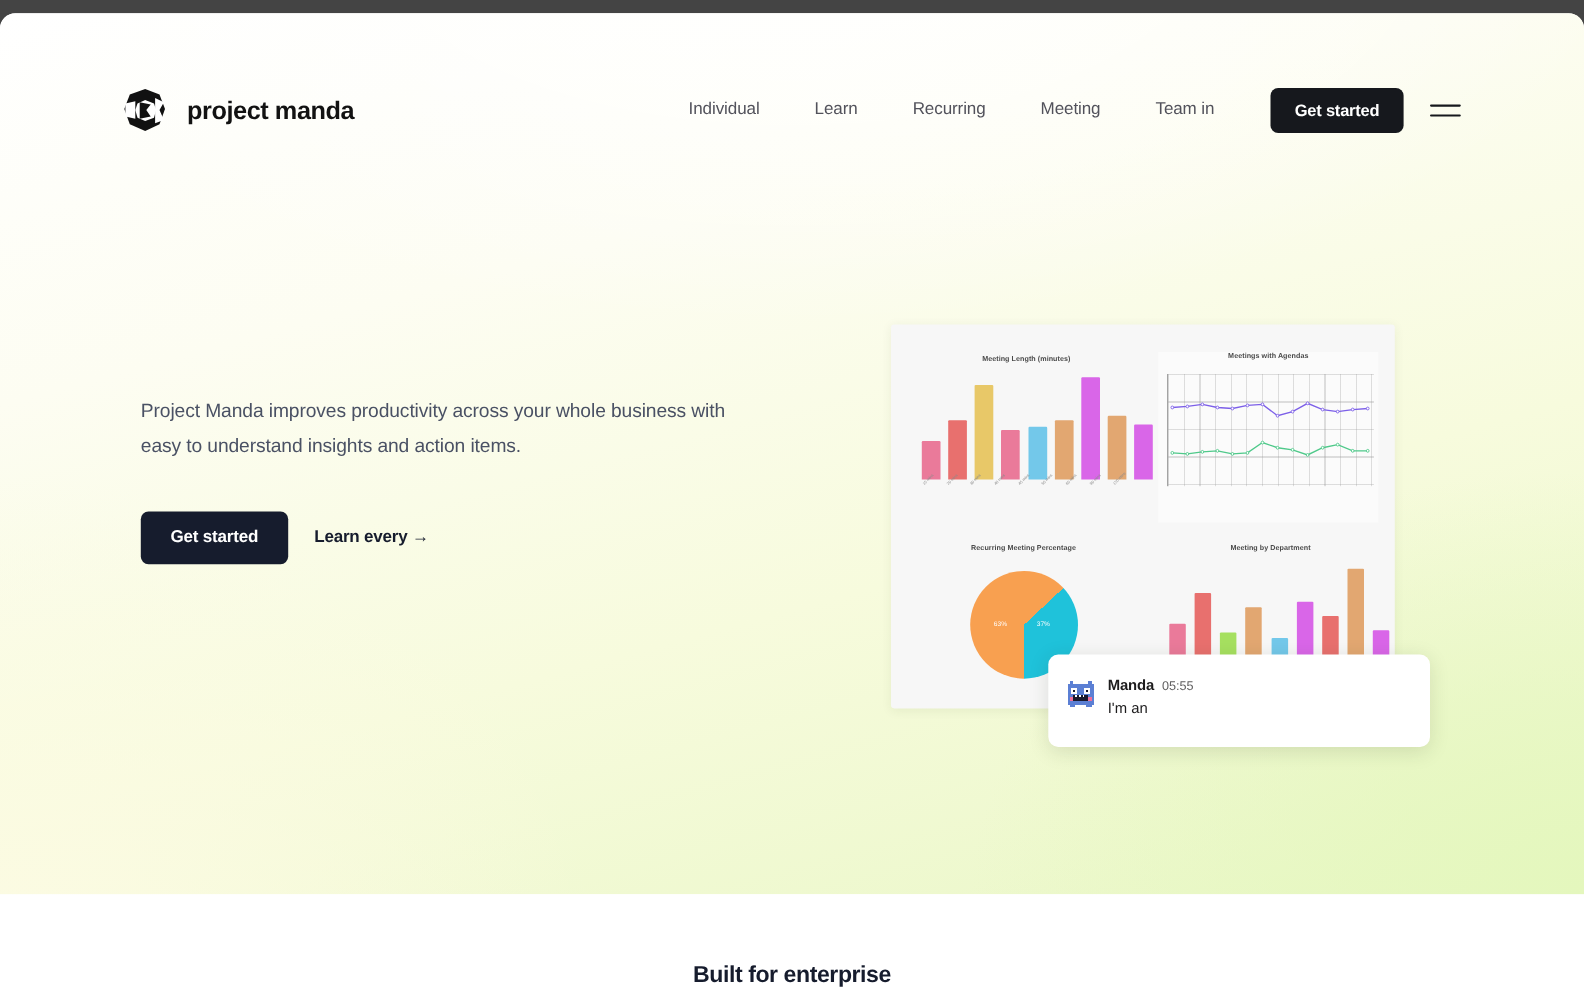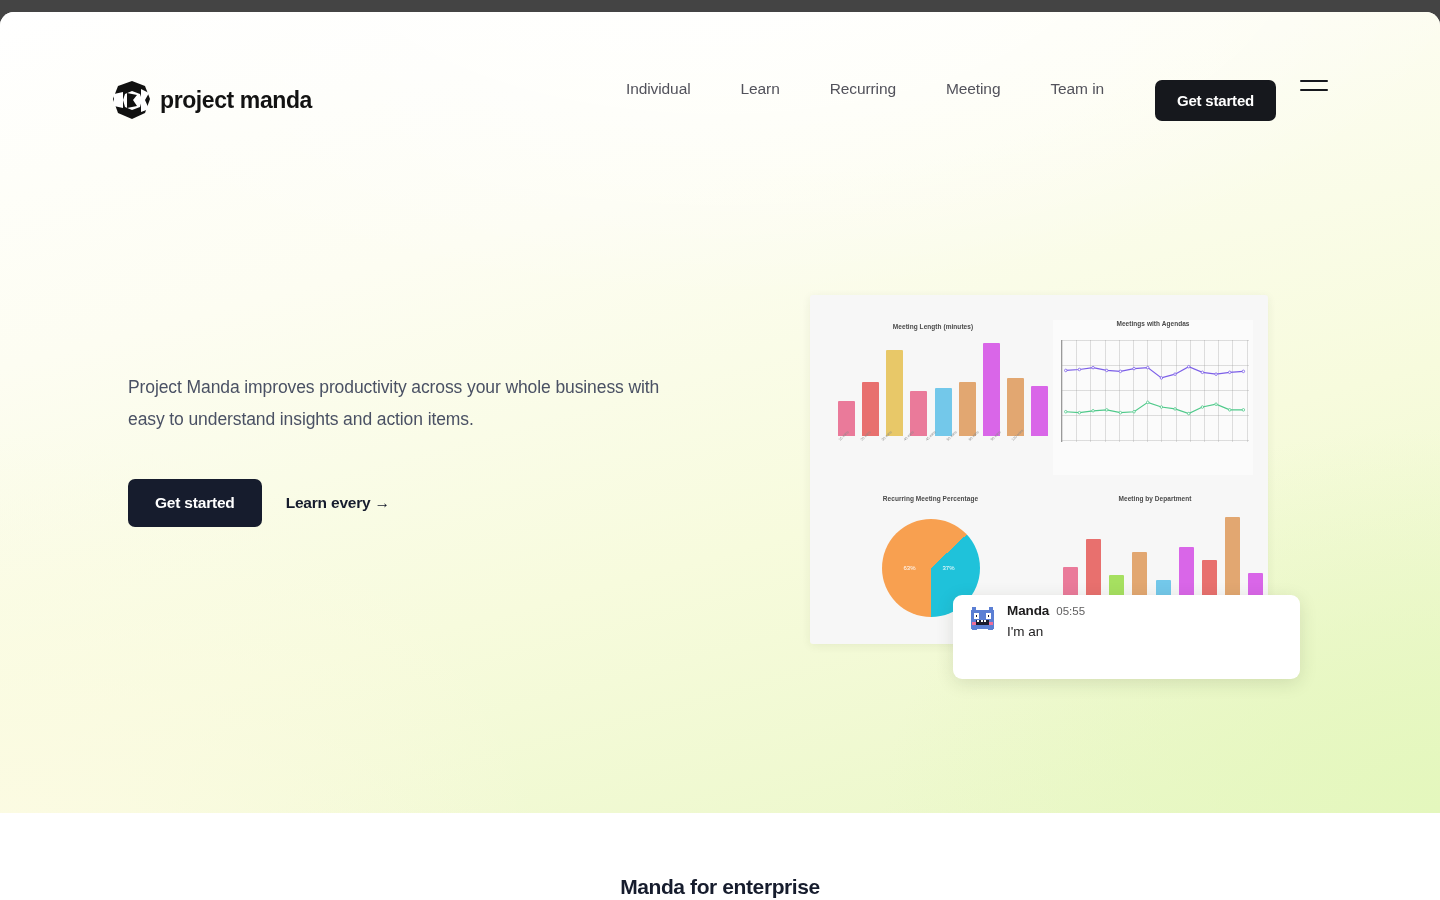--- a/index.html
+++ b/index.html
@@ -22,46 +22,46 @@
       radial-gradient(ellipse 900px 700px at 0% 105%, #fcfbe3 0%, rgba(252,251,227,0) 60%),
       radial-gradient(ellipse 1100px 520px at 50% -10%, #ffffff 0%, rgba(255,255,255,0) 70%),
       linear-gradient(165deg, #ffffff 0%, #fdfdf2 30%, #f7fbdd 62%, #e9f7c6 100%);
   }
 
   
   .nav {
     position:absolute; top:52px; left:0; width:1440px; height:72px;
     display:flex; align-items:center; padding:0 112px;
   }
-  .logo { display:flex; align-items:center; gap:8px; }
+  .logo { display:flex; align-items:center; gap:18px; }
   .logo-mark { width:40px; height:40px; display:block; }
   .logo-text { font-size:23px; font-weight:700; color:#121212; letter-spacing:-0.4px; }
   .nav-spacer { flex:1; }
-  .nav-links { display:flex; align-items:flex-start; gap:0; }
+  .nav-links { display:flex; align-items:center; gap:0; }
   .nav-link {
     font-size:15.5px; color:#52525b; padding:0 25px; cursor:pointer;
     white-space:nowrap; letter-spacing:-0.1px;
   }
   .nav-cta {
     margin-left:26px; background:#16181d; color:#ffffff;
     font-size:15px; font-weight:700; letter-spacing:-0.2px;
     padding:12px 22px; border-radius:7px; border:none; cursor:pointer;
     white-space:nowrap;
   }
   .hamburger { margin-left:24px; width:28px; cursor:pointer; display:flex; flex-direction:column; gap:7px; }
   .hamburger span { display:block; height:2px; background:#16181d; border-radius:1px; }
 
   
   .hero-copy { position:absolute; left:128px; top:312px; width:600px; }
   .hero-title {
     font-size:50px; line-height:56px; font-weight:700;
     color:#161c2d; letter-spacing:-1.4px;
   }
   .hero-sub {
-    margin-top:47px; font-size:17.5px; line-height:32px;
+    margin-top:33px; font-size:17.5px; line-height:32px;
     color:#4a5164; max-width:560px; letter-spacing:-0.1px;
   }
   .hero-actions { margin-top:44px; display:flex; align-items:center; gap:24px; }
   .btn-primary {
     background:#161c2d; color:#ffffff; font-size:15.5px; font-weight:700;
     letter-spacing:-0.2px; padding:15px 27px; border-radius:7px;
     border:none; cursor:pointer;
   }
   .btn-link {
     font-size:15.5px; font-weight:700; color:#161c2d;
@@ -118,21 +118,21 @@
 
   
   .p4 { left:245px; top:200px; width:200px; height:132px; }
   .p4 .plot { position:absolute; left:8px; right:8px; top:22px; height:100px; }
 
   
   .chat {
     position:absolute; left:953px; top:583px; width:347px; height:84px;
     background:#ffffff; border-radius:9px;
     box-shadow:0 4px 18px rgba(40,50,20,0.13);
-    padding:8px 16px;
+    padding:20px 16px;
   }
   .chat-row { display:flex; gap:11px; align-items:flex-start; }
   .avatar { width:27px; height:27px; flex:none; margin-top:2px; }
   .chat-body { flex:1; }
   .chat-head { display:flex; align-items:baseline; gap:7px; }
   .chat-name { font-size:13.5px; font-weight:700; color:#1d1c1d; letter-spacing:-0.1px; }
   .chat-time { font-size:11.5px; color:#616061; }
   .chat-msg { margin-top:6px; font-size:13.5px; color:#1d1c1d; }
 
   
@@ -307,16 +307,16 @@
             <span class="chat-time">05:55</span>
           </div>
           <div class="chat-msg">I'm an</div>
         </div>
       </div>
     </div>
 
   </section>
 
   <section class="lower">
-    <h2 class="lower-title">Manda for enterprise</h2>
+    <h2 class="lower-title">Built for enterprise</h2>
   </section>
 
 </div>
 
 </body></html>

